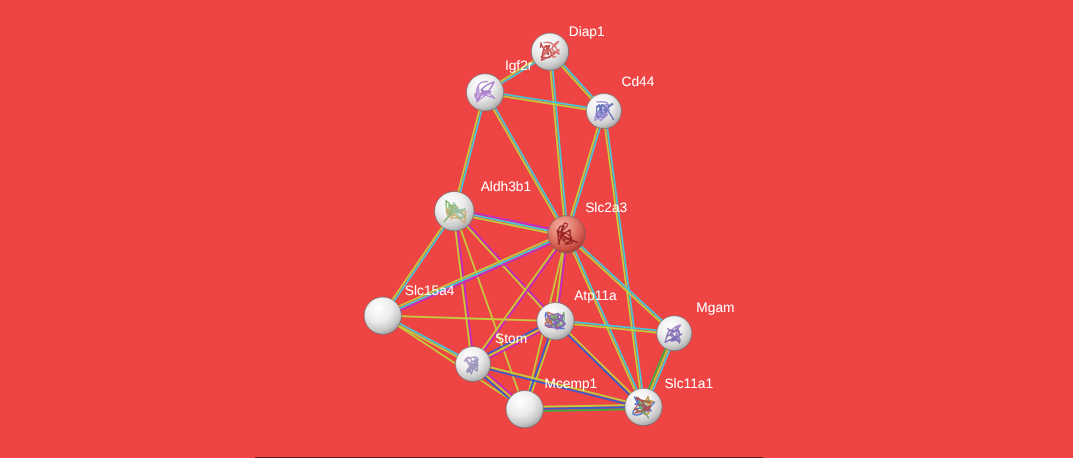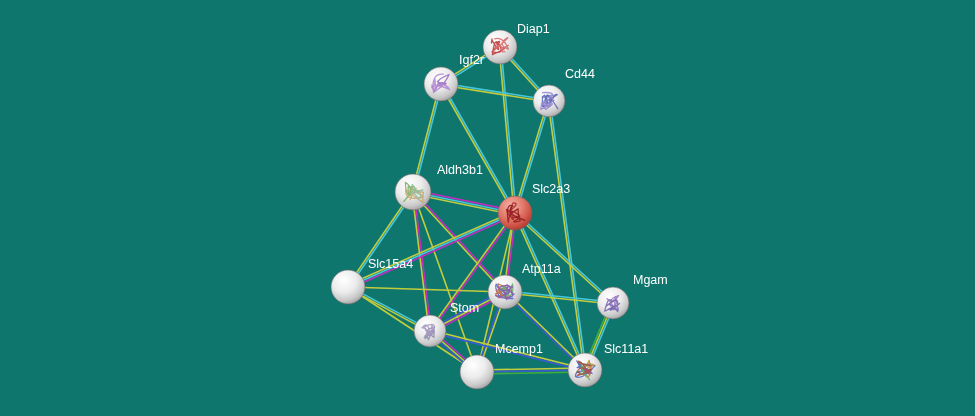--- a/index.html
+++ b/index.html
@@ -4,21 +4,21 @@
 <style>
   html, body {
     margin: 0;
     padding: 0;
     background: #000;
   }
   .canvas {
     position: relative;
     width: 975px;
     height: 416px;
-    background: #0f766e;
+    background: #ef4444;
     overflow: hidden;
     font-family: "Liberation Sans", sans-serif;
   }
   svg { display: block; }
   .node-label {
     fill: #ffffff;
     font-size: 12.5px;
     font-family: "Liberation Sans", sans-serif;
   }
   .edge-line {

